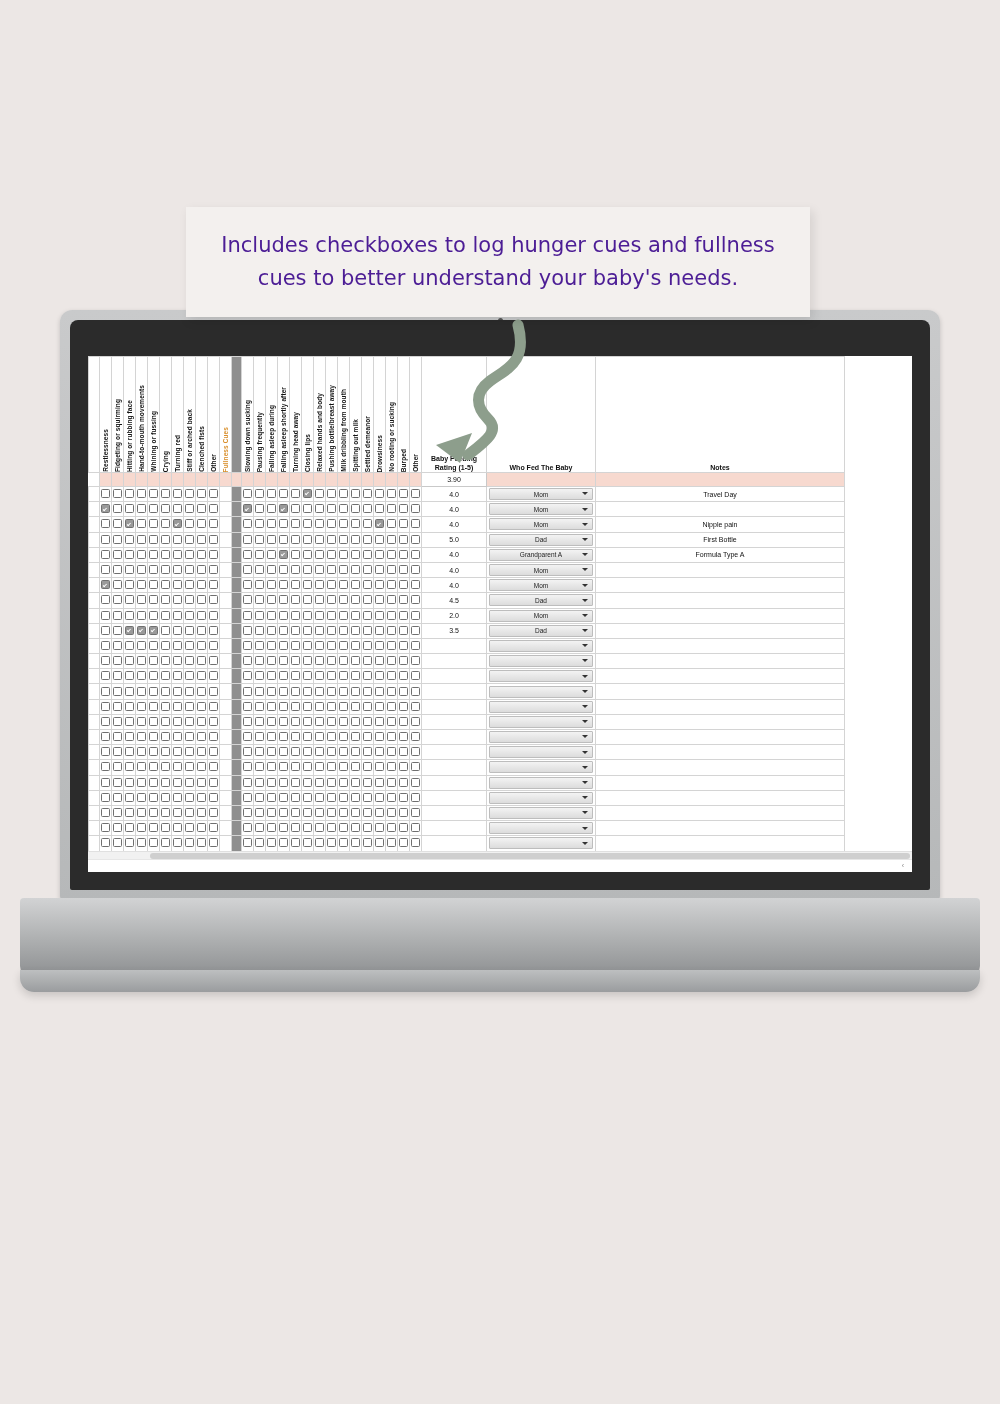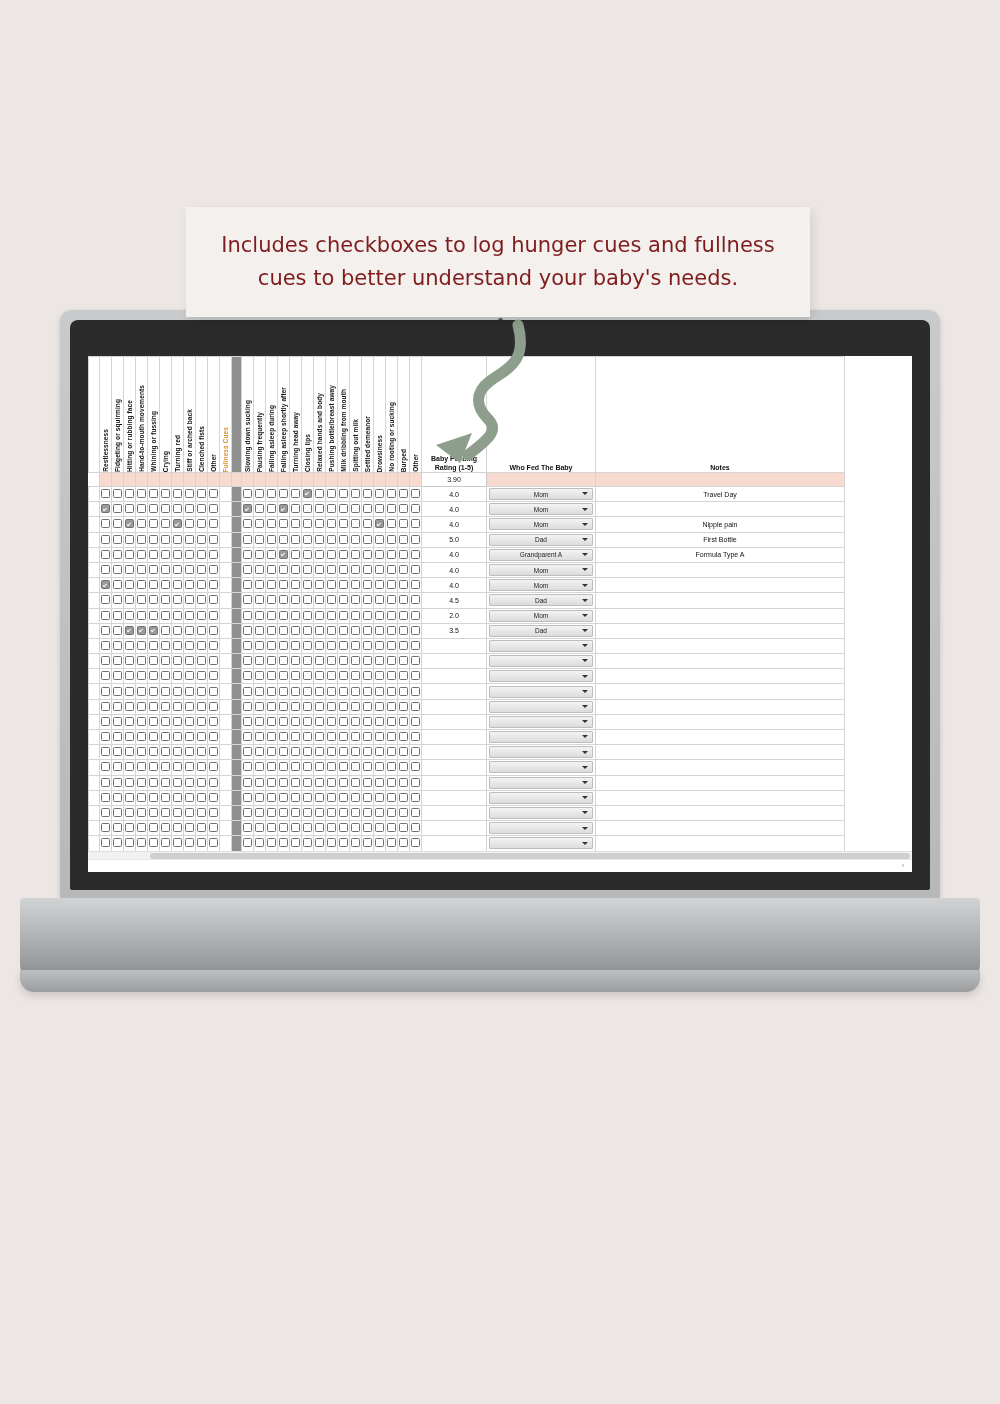--- a/index.html
+++ b/index.html
@@ -14,21 +14,21 @@
   
   #callout{
     position:absolute;left:186px;top:207px;width:624px;height:110px;
     background:#f3f0ee;
     box-shadow:3px 4px 10px rgba(0,0,0,.10);
     display:flex;align-items:center;justify-content:center;
     text-align:center;
     z-index:40;
   }
   #callout .txt{
-    font-size:21px;line-height:1.55;color:#7f1d1d;
+    font-size:21px;line-height:1.55;color:#4c1d95;
     font-family:"DejaVu Sans", sans-serif;
     padding:0 24px;
   }
 
   
   #arrow{position:absolute;left:410px;top:315px;width:140px;height:190px;z-index:39;pointer-events:none;}
 
   
   #laptop{position:absolute;left:20px;top:310px;width:960px;height:710px;z-index:10;}
 

